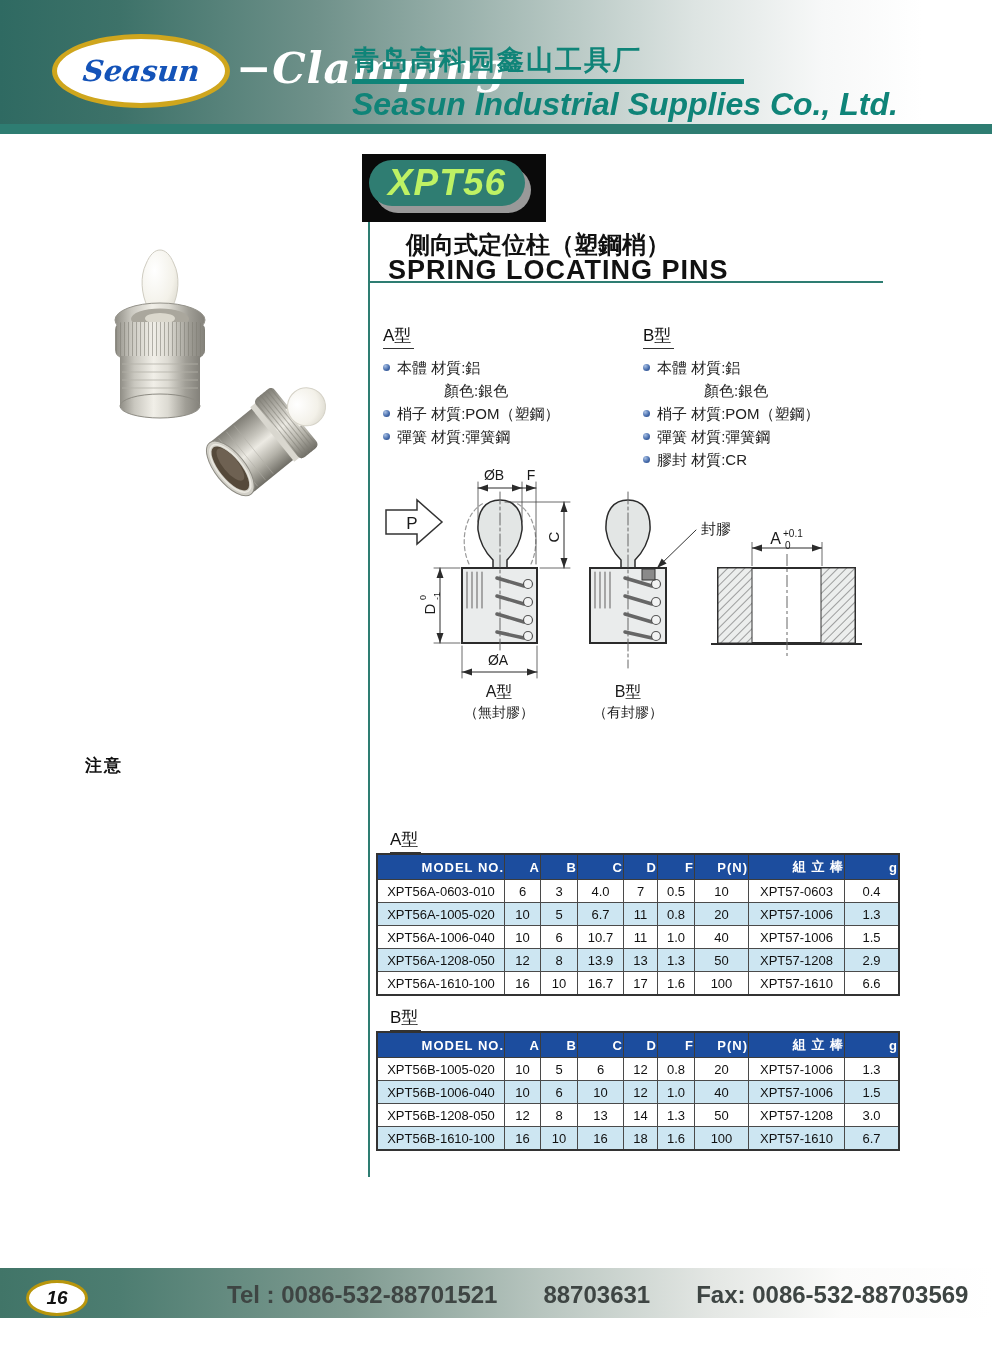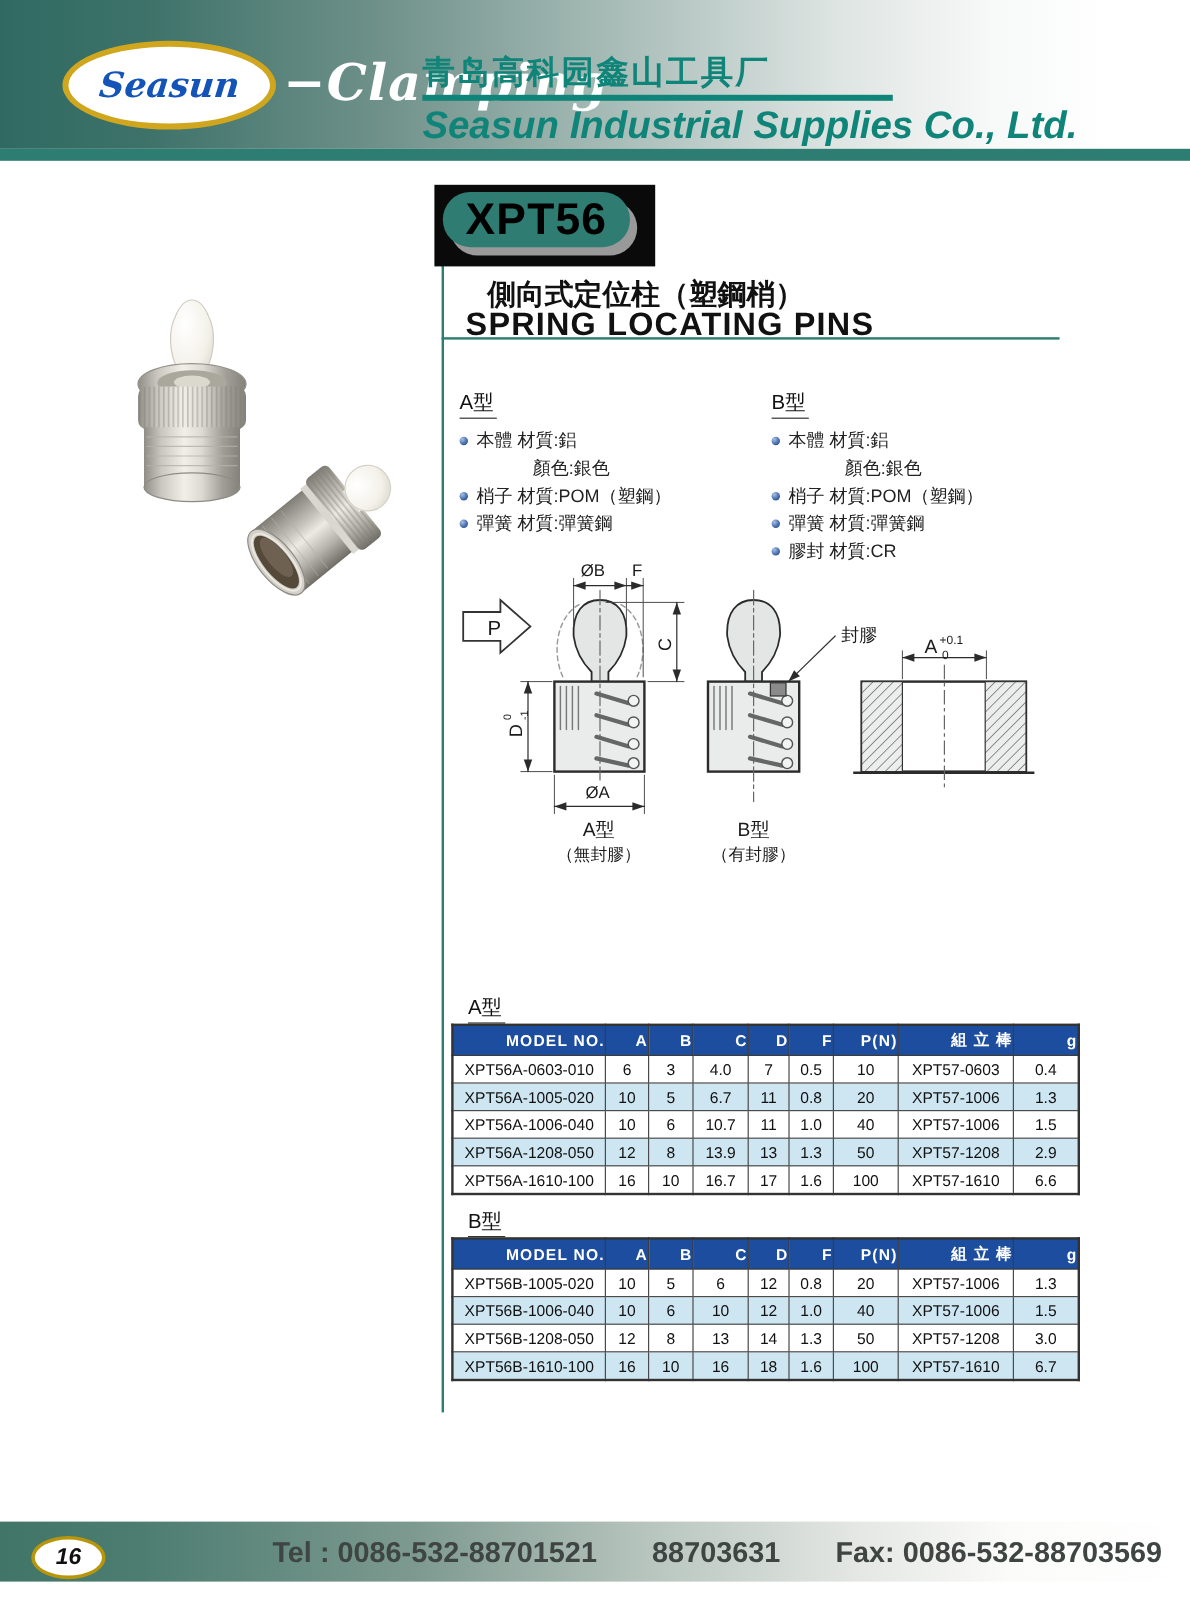--- a/index.html
+++ b/index.html
@@ -18,21 +18,21 @@
   .company-cn{position:absolute;left:352px;top:42px;color:#0f8478;font-size:27px;font-weight:bold;letter-spacing:2px;}
   .header-underline{position:absolute;left:352px;top:79px;width:392px;height:5px;background:#0f8478;}
   .company-en{position:absolute;left:352px;top:86px;color:#0f8478;font-size:32px;font-weight:bold;font-style:italic;white-space:nowrap;}
 
   
   .vline{position:absolute;left:368px;top:192px;width:2px;height:985px;background:#2e7d72;}
   .hrule{position:absolute;left:368px;top:281px;width:515px;height:2px;background:#2e7d72;}
   .badge{position:absolute;left:362px;top:154px;width:184px;height:68px;background:#0a0a0a;}
   .badge-pill{position:absolute;left:7px;top:6px;width:156px;height:46px;background:#2f7d72;border-radius:26px;
     box-shadow:6px 7px 0 #999;display:flex;align-items:center;justify-content:center;}
-  .badge-text{color:#000000;font-weight:bold;font-size:37px;letter-spacing:1px;}
+  .badge-text{color:#bef264;font-style:italic;font-weight:bold;font-size:37px;letter-spacing:1px;}
   .title-cn{position:absolute;left:406px;top:229px;font-size:24px;font-weight:bold;white-space:nowrap;}
   .title-en{position:absolute;left:388px;top:255px;font-size:27px;font-weight:bold;letter-spacing:1px;white-space:nowrap;}
 
   
   .type-label{font-size:17px;color:#111;border-bottom:1.5px solid #333;display:inline-block;padding:0 3px 1px 0;}
   .spec-a{position:absolute;left:383px;top:324px;width:255px;}
   .spec-b{position:absolute;left:643px;top:324px;width:255px;}
   .list{margin-top:7px;}
   .li-row{display:flex;align-items:flex-start;font-size:15px;line-height:23px;color:#222;}
   .li-dot{width:7px;height:7px;border-radius:50%;margin:8px 7px 0 0;flex:0 0 7px;
@@ -305,20 +305,21 @@
       <line x1="382" y1="92" x2="382" y2="116" stroke="#444" stroke-width="0.8"></line>
       <line x1="452" y1="92" x2="452" y2="116" stroke="#444" stroke-width="0.8"></line>
       <line x1="382" y1="98" x2="452" y2="98" stroke="#2b2b2b" stroke-width="1" marker-start="url(#mStart)" marker-end="url(#mEnd)"></line>
       <text x="411" y="94" text-anchor="end" font-size="16">A</text>
       <text x="413" y="87" font-size="10">+0.1</text>
       <text x="415" y="99" font-size="10">0</text>
     </g>
   </svg>
 
   <div class="notes">
+    <div class="notes-title">注意</div>
   </div>
 
   <span class="type-label tbl-label-a">A型</span>
   <table class="data-table tbl-a" data-table="table_a">
     <thead>
         <tr>
           <th>MODEL NO.</th>
           <th>A</th>
           <th>B</th>
           <th>C</th>

